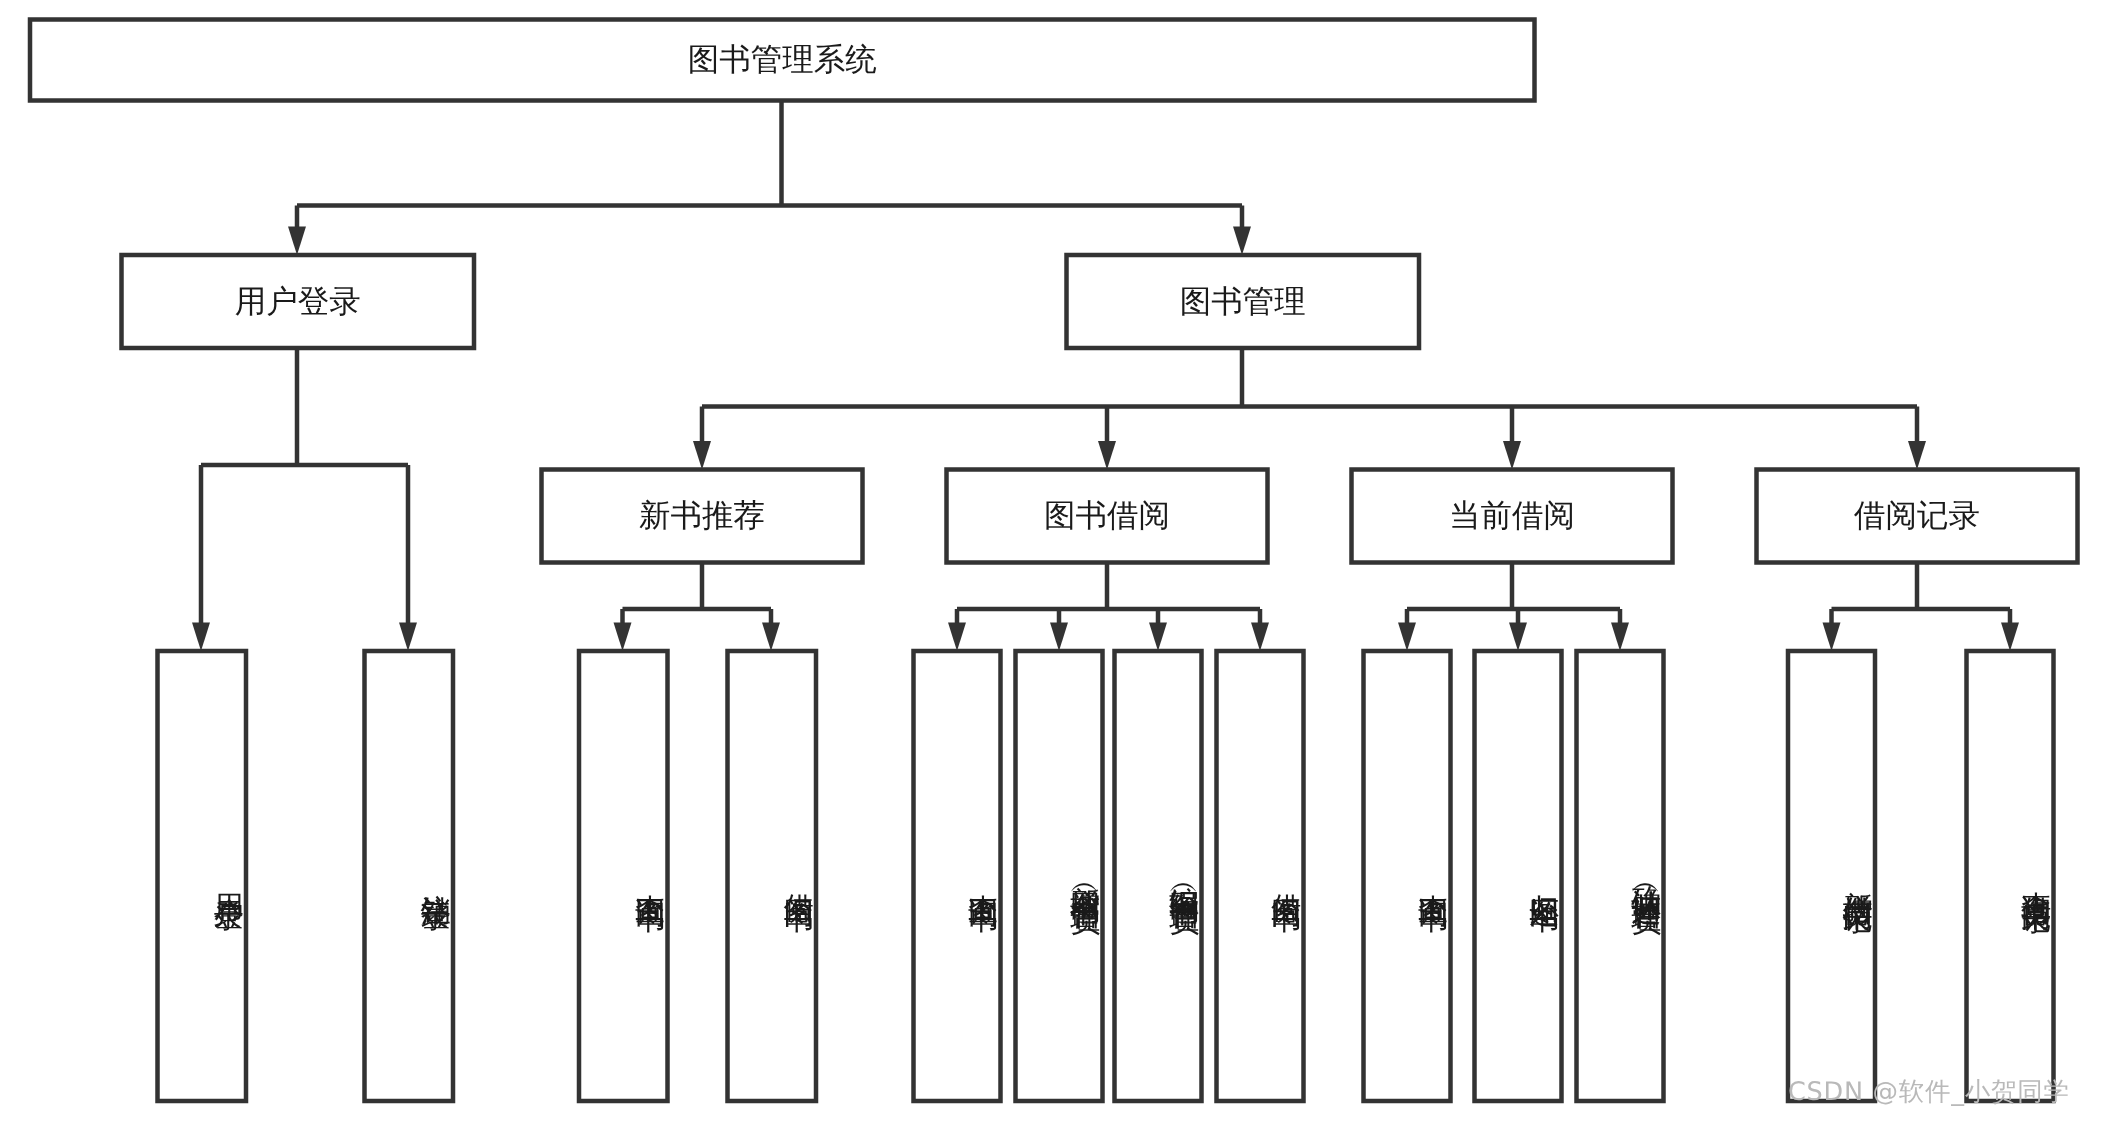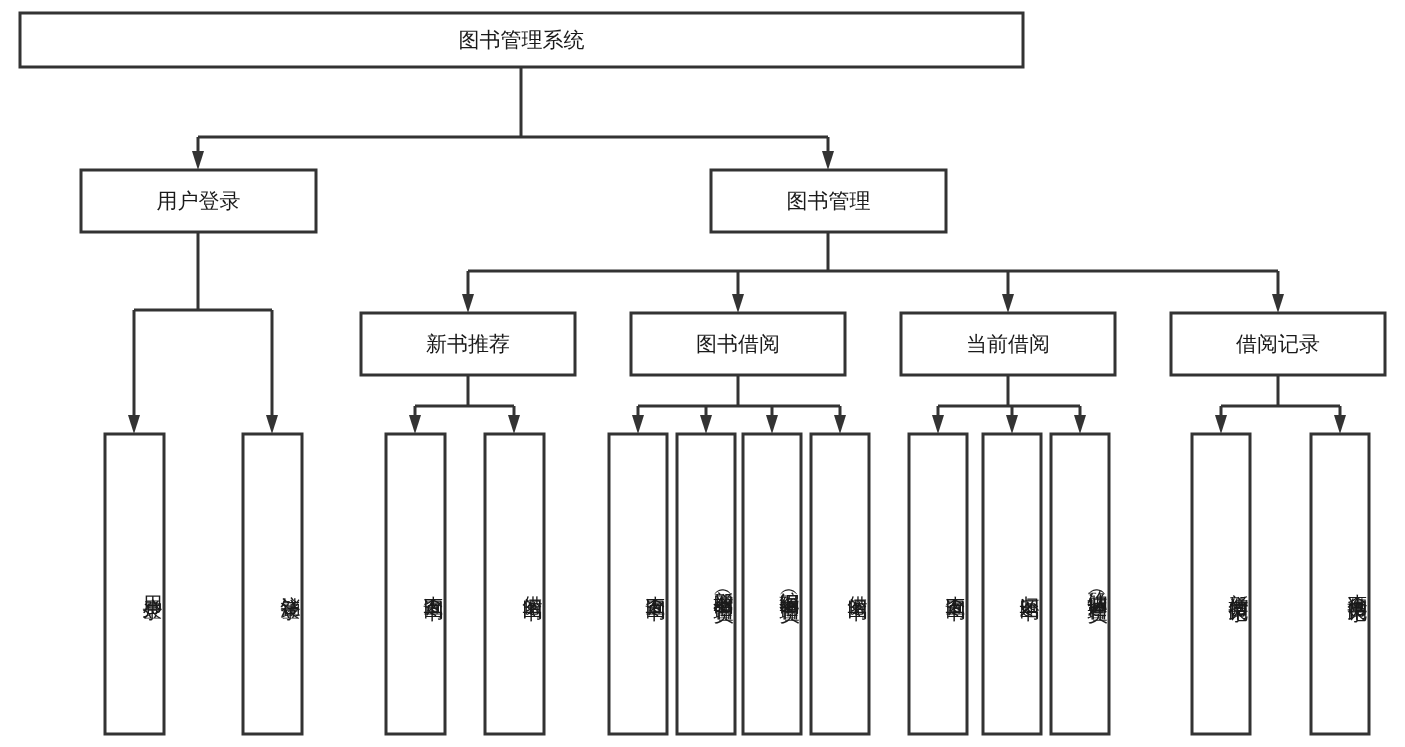--- a/index.html
+++ b/index.html
@@ -204,14 +204,15 @@
       <div class="leaf-label" style="left: 677px; top: 444px; width: 58px; height: 280px;">新增图书（管理员）</div>
       <div class="leaf-label" style="left: 743px; top: 444px; width: 58px; height: 280px;">编辑图书（管理员）</div>
       <div class="leaf-label" style="left: 811px; top: 444px; width: 58px; height: 280px;">借阅图书</div>
       <div class="leaf-label" style="left: 909px; top: 444px; width: 58px; height: 280px;">查询图书</div>
       <div class="leaf-label" style="left: 983px; top: 444px; width: 58px; height: 280px;">归还图书</div>
       <div class="leaf-label" style="left: 1051px; top: 444px; width: 58px; height: 280px;">确认归还（管理员）</div>
       <div class="leaf-label" style="left: 1192px; top: 444px; width: 58px; height: 280px;">新增借阅记录</div>
       <div class="leaf-label" style="left: 1311px; top: 444px; width: 58px; height: 280px;">查询借阅记录</div>
     </div>
 
+  <div class="watermark" style="left: 1192px; top: 716px;">CSDN @软件_小贺同学</div>
 
 </div>
 
 </body></html>

